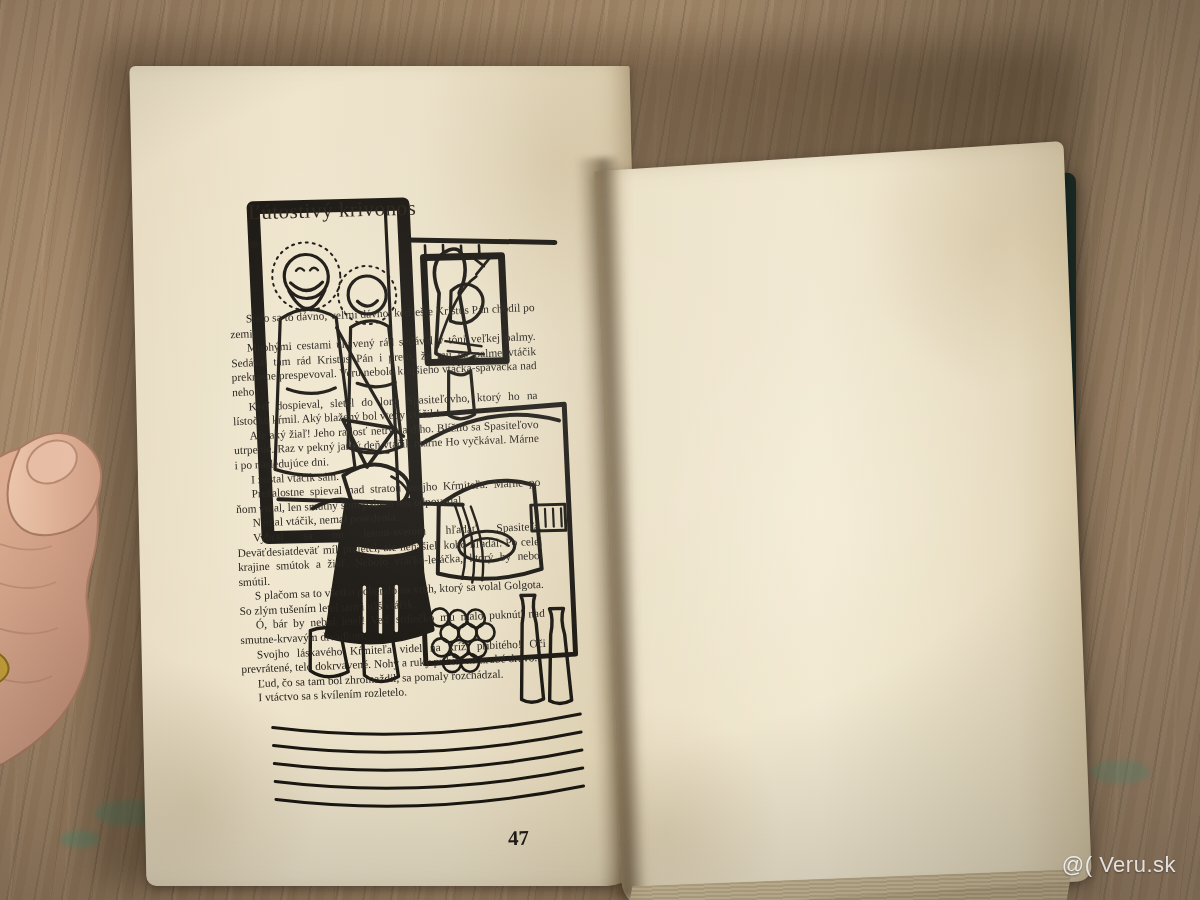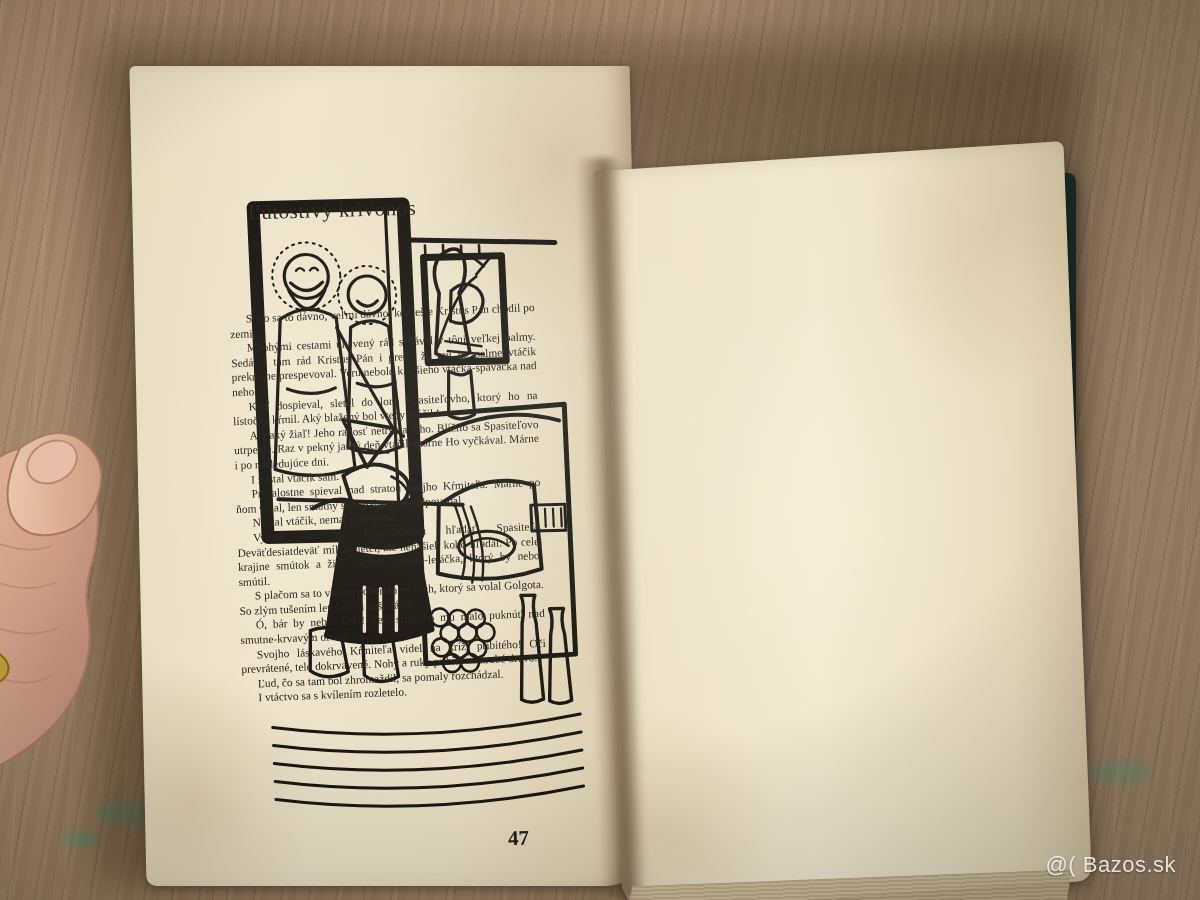--- a/index.html
+++ b/index.html
@@ -377,14 +377,14 @@
       </g>
 
       <path d="M-26 322 q24 -10 40 6 q10 12 -2 22 q-16 12 -36 2 z" fill="#c9a23c" stroke="#8c6d1f" stroke-width="2"></path>
 
       <path d="M64 406 q44 -16 74 10 q18 18 4 38 q-18 24 -56 22 q-36 -2 -44 -26 q-6 -26 22 -44 z" fill="url(#skin2)" stroke="#a97a62" stroke-width="2" opacity=".0"></path>
     </svg>
   </div>
 
   <div class="desk-vignette"></div>
 
-  <div class="watermark">@( Bazos.sk</div>
+  <div class="watermark">@( Veru.sk</div>
 </div>
 
 </body></html>

